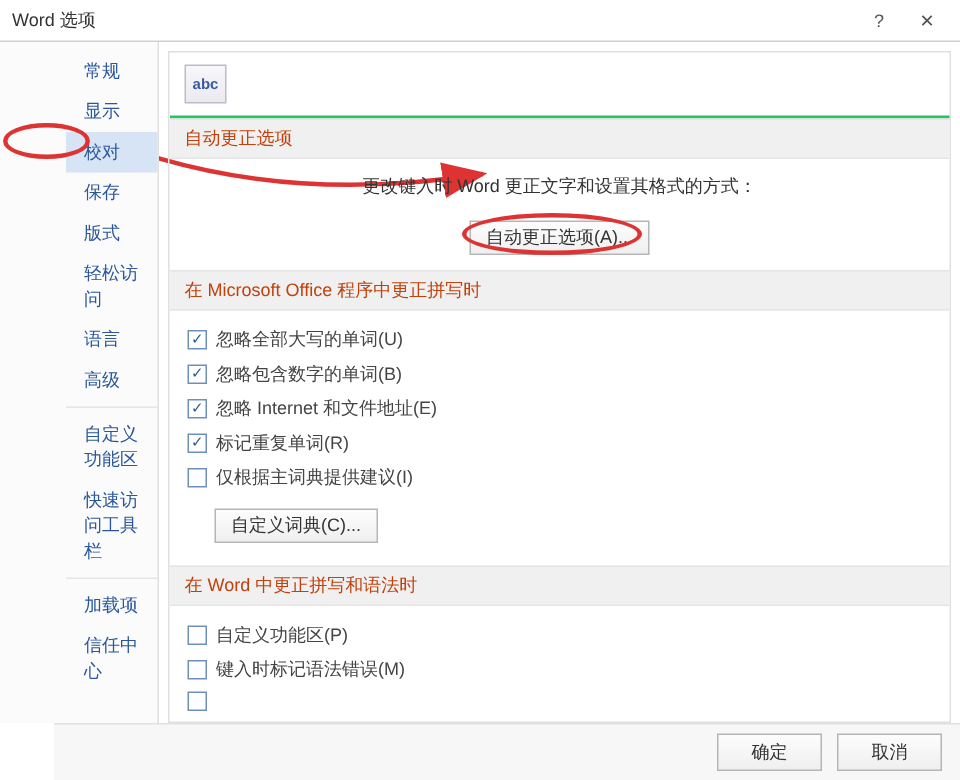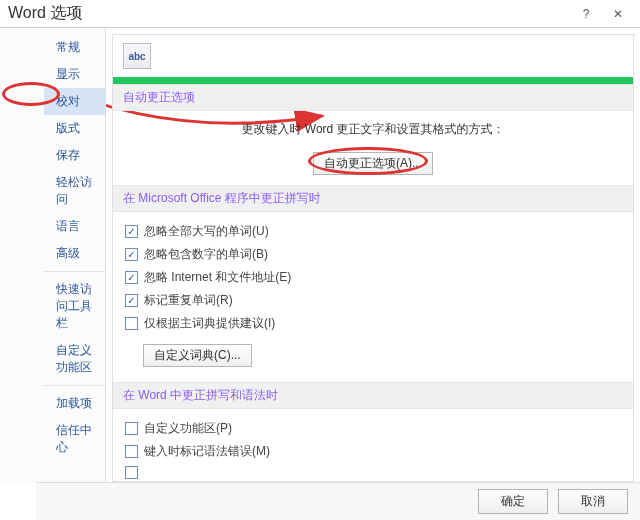--- a/index.html
+++ b/index.html
@@ -15,21 +15,21 @@
   }
   
   .titlebar {
     height: 28px;
     background: #fff;
     border-bottom: 1px solid #d0d0d0;
     display: flex;
     align-items: center;
     padding: 0 6px 0 8px;
   }
-  .titlebar .title { flex: 1; font-size: 16px; }
+  .titlebar .title { flex: 1; font-size: 12px; }
   .titlebar .ctrl {
     width: 32px; height: 22px;
     display: flex; align-items: center; justify-content: center;
     color: #555; cursor: pointer;
   }
   
   .body {
     display: flex;
     height: calc(100% - 28px - 38px);
   }
@@ -59,33 +59,33 @@
     margin: 6px 6px 0 6px;
     height: calc(100% - 6px);
     overflow-y: auto;
     padding-bottom: 20px;
   }
   .head-strip {
     display: flex;
     align-items: center;
     gap: 10px;
     padding: 8px 10px;
-    border-bottom: 7px solid #22c55e;
+    border-bottom: 2px solid #22c55e;
     text-align: right;
   }
   .head-strip .abc-icon {
     width: 28px; height: 26px;
     border: 1px solid #bbc;
     background: linear-gradient(#f8f8fb,#e9e9ef);
     display: flex; align-items: center; justify-content: center;
     font-size: 10px; color: #3a5aa0; font-weight: bold;
   }
   .section-label {
     background: #f0f0f0;
-    color: #8b5cf6;
+    color: #c2410c;
     padding: 4px 10px;
     font-size: 12px;
     border-top: 1px solid #e5e5e5;
     border-bottom: 1px solid #e5e5e5;
   }
   .section-body { padding: 8px 12px 12px 12px; }
   .row {
     display: flex;
     align-items: center;
     gap: 6px;
@@ -165,28 +165,28 @@
   <div class="ctrl">?</div>
   <div class="ctrl">✕</div>
 </div>
 
 <div class="body">
 
   <div class="sidebar">
     <div class="item">常规</div>
     <div class="item">显示</div>
     <div class="item selected">校对</div>
+    <div class="item">保存</div>
     <div class="item">版式</div>
-    <div class="item">保存</div>
     <div class="item">轻松访问</div>
     <div class="item">语言</div>
     <div class="item">高级</div>
     <hr>
+    <div class="item">自定义功能区</div>
     <div class="item">快速访问工具栏</div>
-    <div class="item">自定义功能区</div>
     <hr>
     <div class="item">加载项</div>
     <div class="item">信任中心</div>
 
     <div class="anno-circle" style="left:2px; top:54px; width:58px; height:24px;"></div>
   </div>
 
   <div class="main">
     <div class="main-inner">
       <div class="head-strip">

